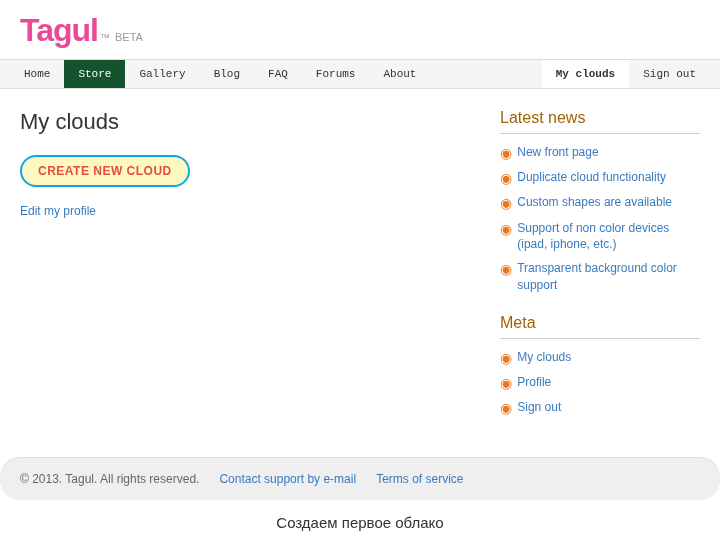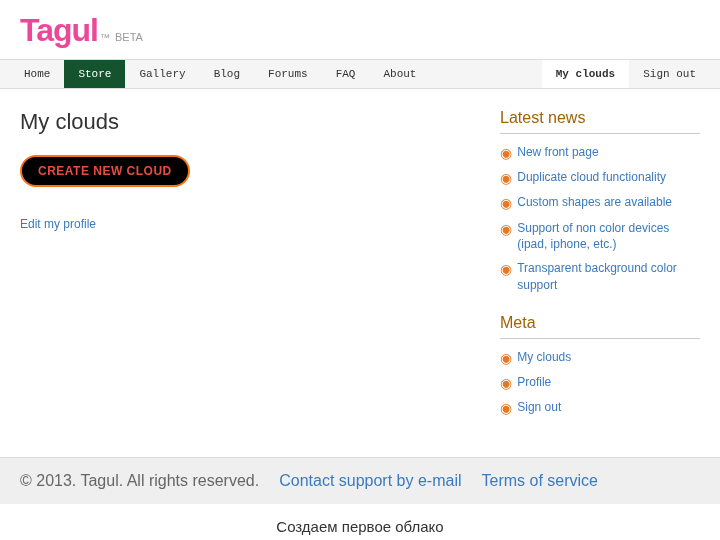--- a/index.html
+++ b/index.html
@@ -81,31 +81,31 @@
       flex: 1;
     }
     .page-title {
       font-size: 22px;
       font-weight: normal;
       color: #333;
       margin-bottom: 20px;
     }
     .create-btn {
       display: inline-block;
-      border: 2px solid #f97316;
+      border: 2px solid #0ea5e9;
       color: #e74c3c;
       padding: 7px 16px;
       border-radius: 20px;
       font-size: 12px;
       font-weight: bold;
       letter-spacing: 0.5px;
       cursor: pointer;
-      background: #000000;
-      text-decoration: none;
-      margin-bottom: 26px;
+      background: #fef9c3;
+      text-decoration: none;
+      margin-bottom: 13px;
     }
     .edit-profile {
       display: block;
       color: #3a7abf;
       font-size: 12px;
       text-decoration: none;
       margin-top: 4px;
     }
 
     
@@ -142,22 +142,23 @@
     }
 
     
     .footer {
       background: #efefef;
       border-top: 1px solid #ddd;
       padding: 14px 20px;
       display: flex;
       align-items: center;
       gap: 20px;
-      font-size: 16px;
+      font-size: 12px;
       color: #666;
+      border-radius: 20px;
     }
     .footer-link {
       color: #3a7abf;
       text-decoration: none;
     }
 
     
     .caption {
       text-align: center;
       padding: 14px;
@@ -175,22 +176,22 @@
       <span class="logo-tm">™</span>
     <span class="logo-beta">BETA</span>
   </div>
 </div>
 
 <nav class="nav">
   <a class="nav-item">Home</a>
   <a class="nav-item active">Store</a>
   <a class="nav-item">Gallery</a>
   <a class="nav-item">Blog</a>
+  <a class="nav-item">FAQ</a>
   <a class="nav-item">Forums</a>
-  <a class="nav-item">FAQ</a>
   <a class="nav-item">About</a>
   <div class="nav-spacer"></div>
   <a class="nav-item highlighted">My clouds</a>
   <a class="nav-item signout">Sign out</a>
 </nav>
 
 <div class="main">
   <div class="content">
     <h1 class="page-title">My clouds</h1>
     <a class="create-btn">CREATE NEW CLOUD</a>

